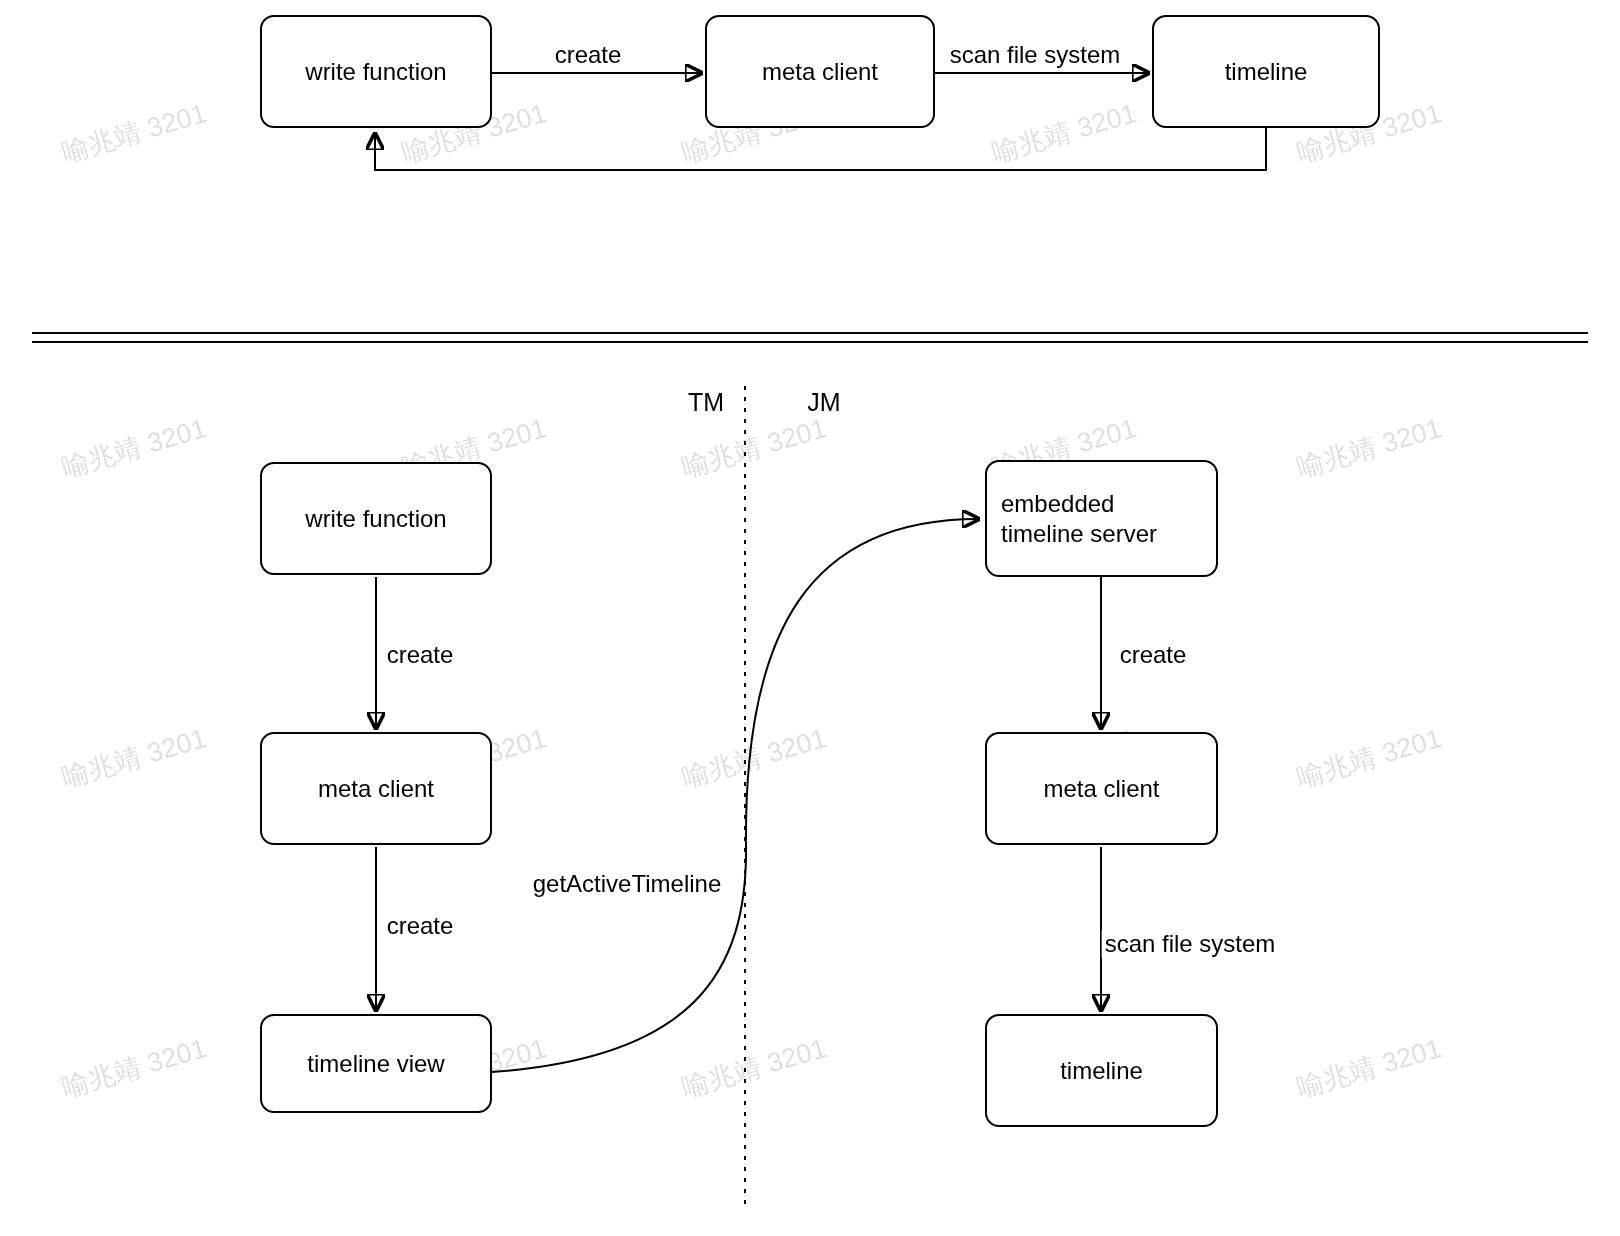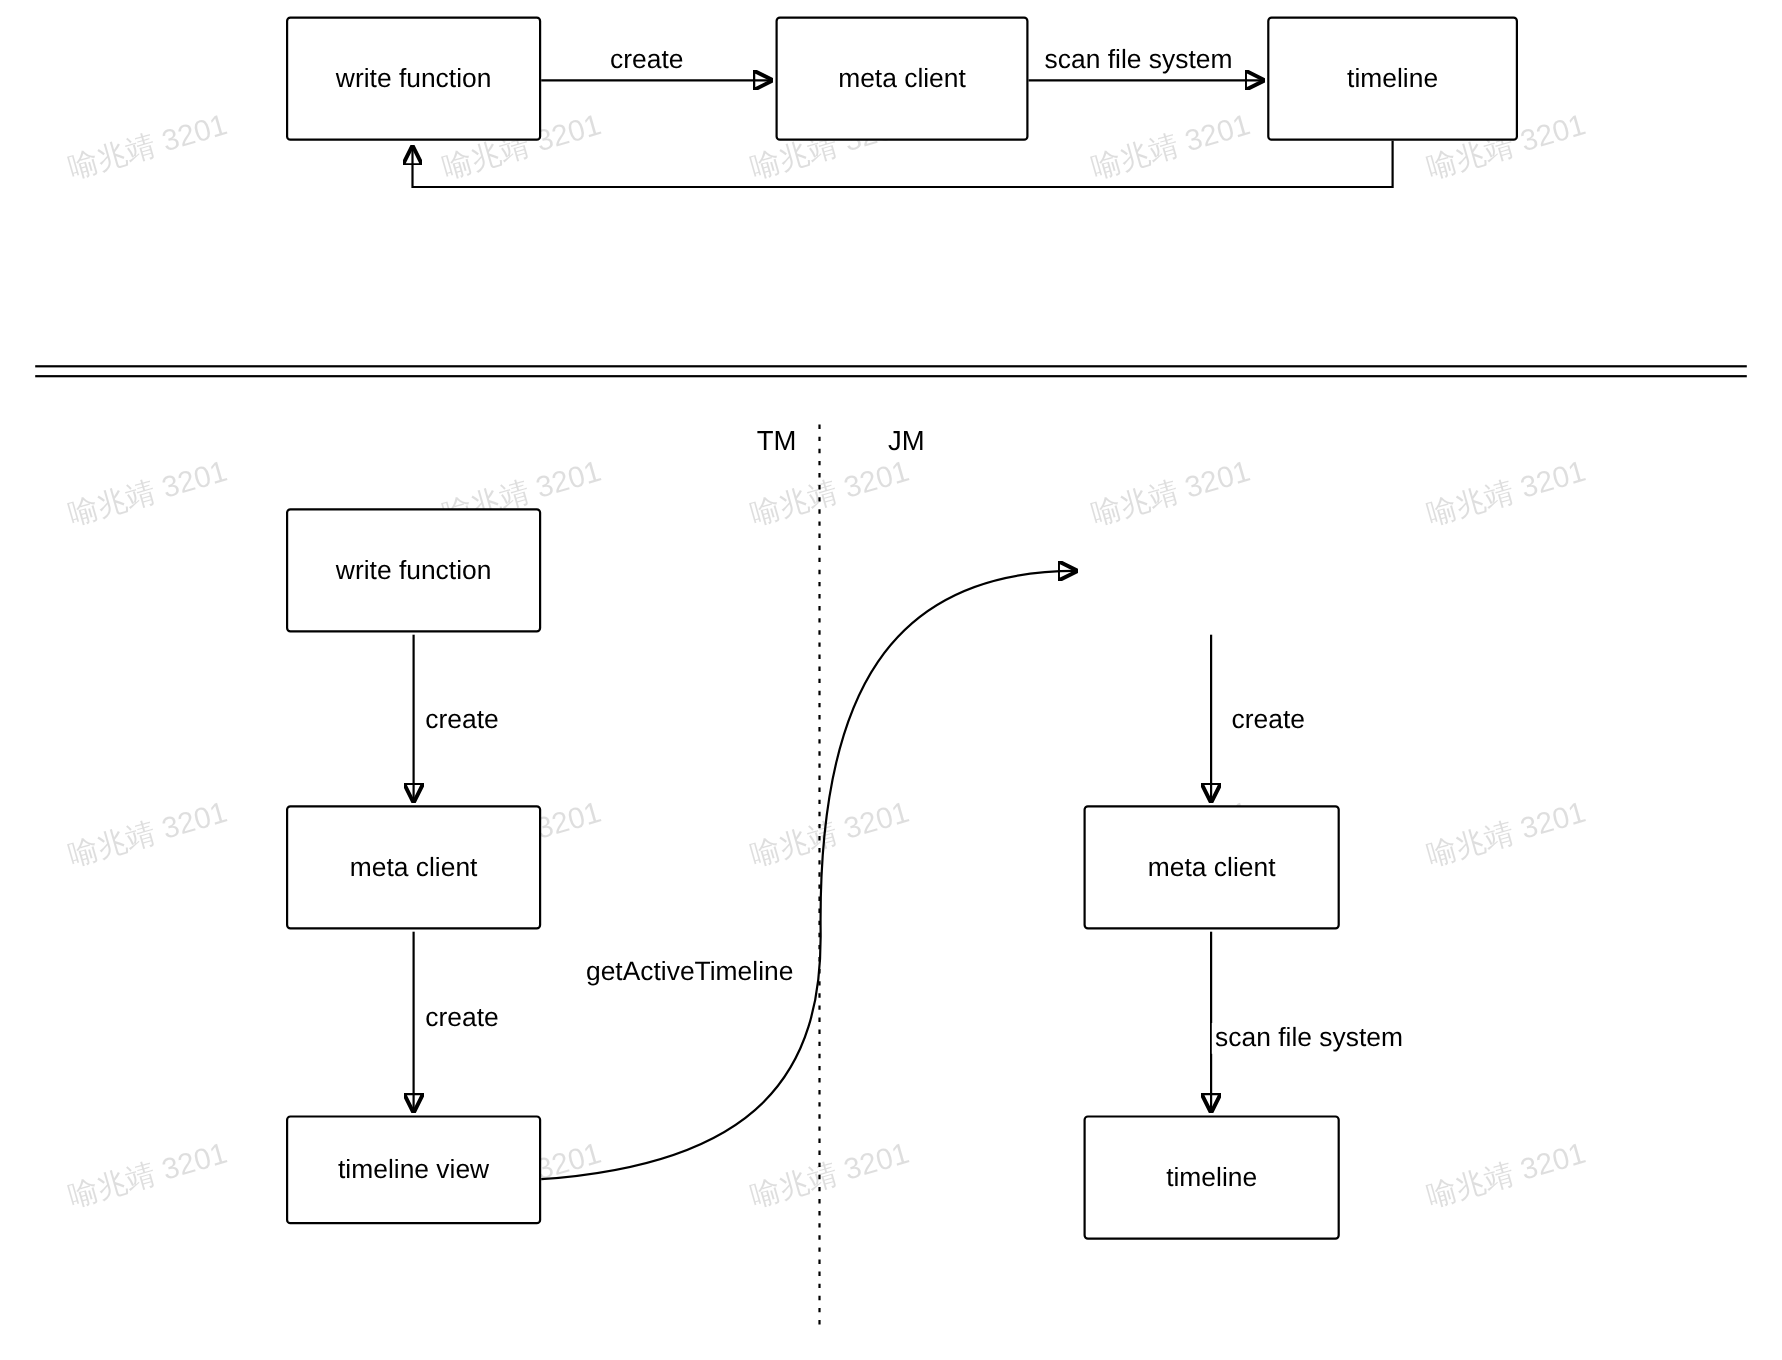--- a/index.html
+++ b/index.html
@@ -22,21 +22,21 @@
     white-space: nowrap;
     user-select: none;
   }
   svg.edges { position: absolute; left: 0; top: 0; z-index: 1; }
   svg.edges line, svg.edges path { stroke: #000; stroke-width: 2; fill: none; }
   .node {
     position: absolute;
     z-index: 2;
     background: #fff;
     border: 2px solid #000;
-    border-radius: 4px;
+    border-radius: 14px;
     display: flex;
     align-items: center;
     justify-content: center;
     font-size: 24px;
     line-height: 1.25;
     padding: 8px 14px;
   }
   .elabel {
     position: absolute;
     z-index: 3;
@@ -129,20 +129,21 @@
   <div class="region-label" style="left:686px; top:402px;">TM</div>
   <div class="region-label" style="left:804px; top:402px;">JM</div>
 
   <div class="node" style="left:260px; top:462px; width:232px; height:113px;">write function</div>
   <div class="node" style="left:260px; top:732px; width:232px; height:113px;">meta client</div>
   <div class="node" style="left:260px; top:1014px; width:232px; height:99px;">timeline view</div>
 
   <div class="elabel" style="left:420px; top:655px;">create</div>
   <div class="elabel" style="left:420px; top:926px;">create</div>
 
+  <div class="node" style="left:985px; top:460px; width:233px; height:117px;">embedded timeline server</div>
   <div class="node" style="left:985px; top:732px; width:233px; height:113px;">meta client</div>
   <div class="node" style="left:985px; top:1014px; width:233px; height:113px;">timeline</div>
 
   <div class="elabel" style="left:1153px; top:655px;">create</div>
   <div class="elabel" style="left:1190px; top:944px;">scan file system</div>
 
   <div class="elabel" style="left:627px; top:884px;">getActiveTimeline</div>
 
 </div>
 

